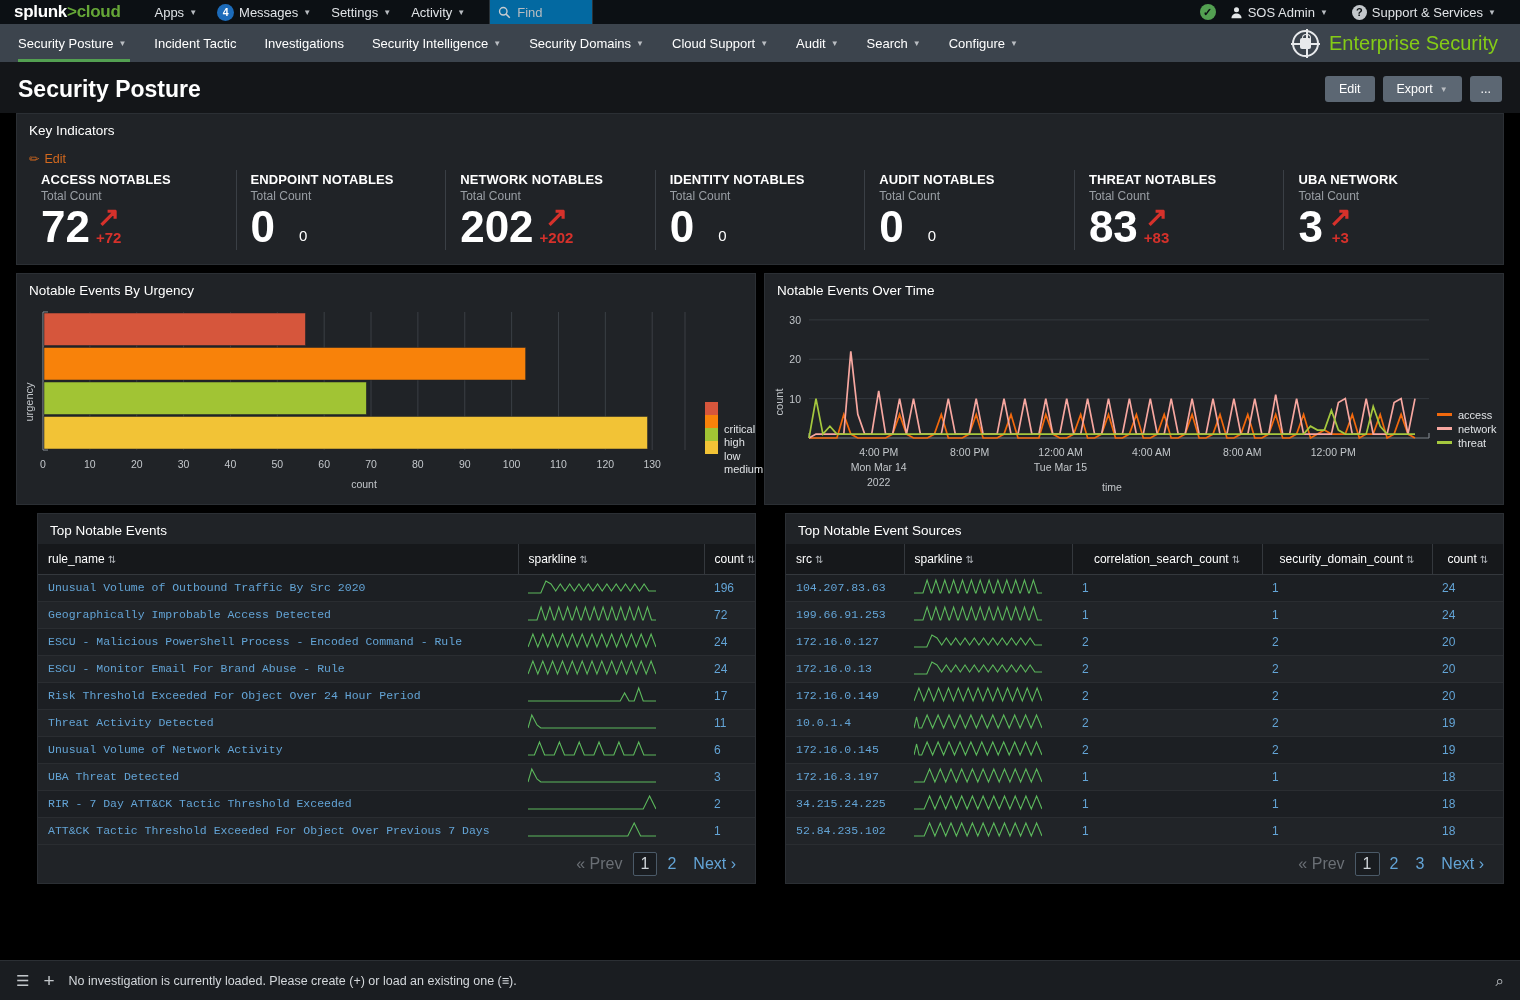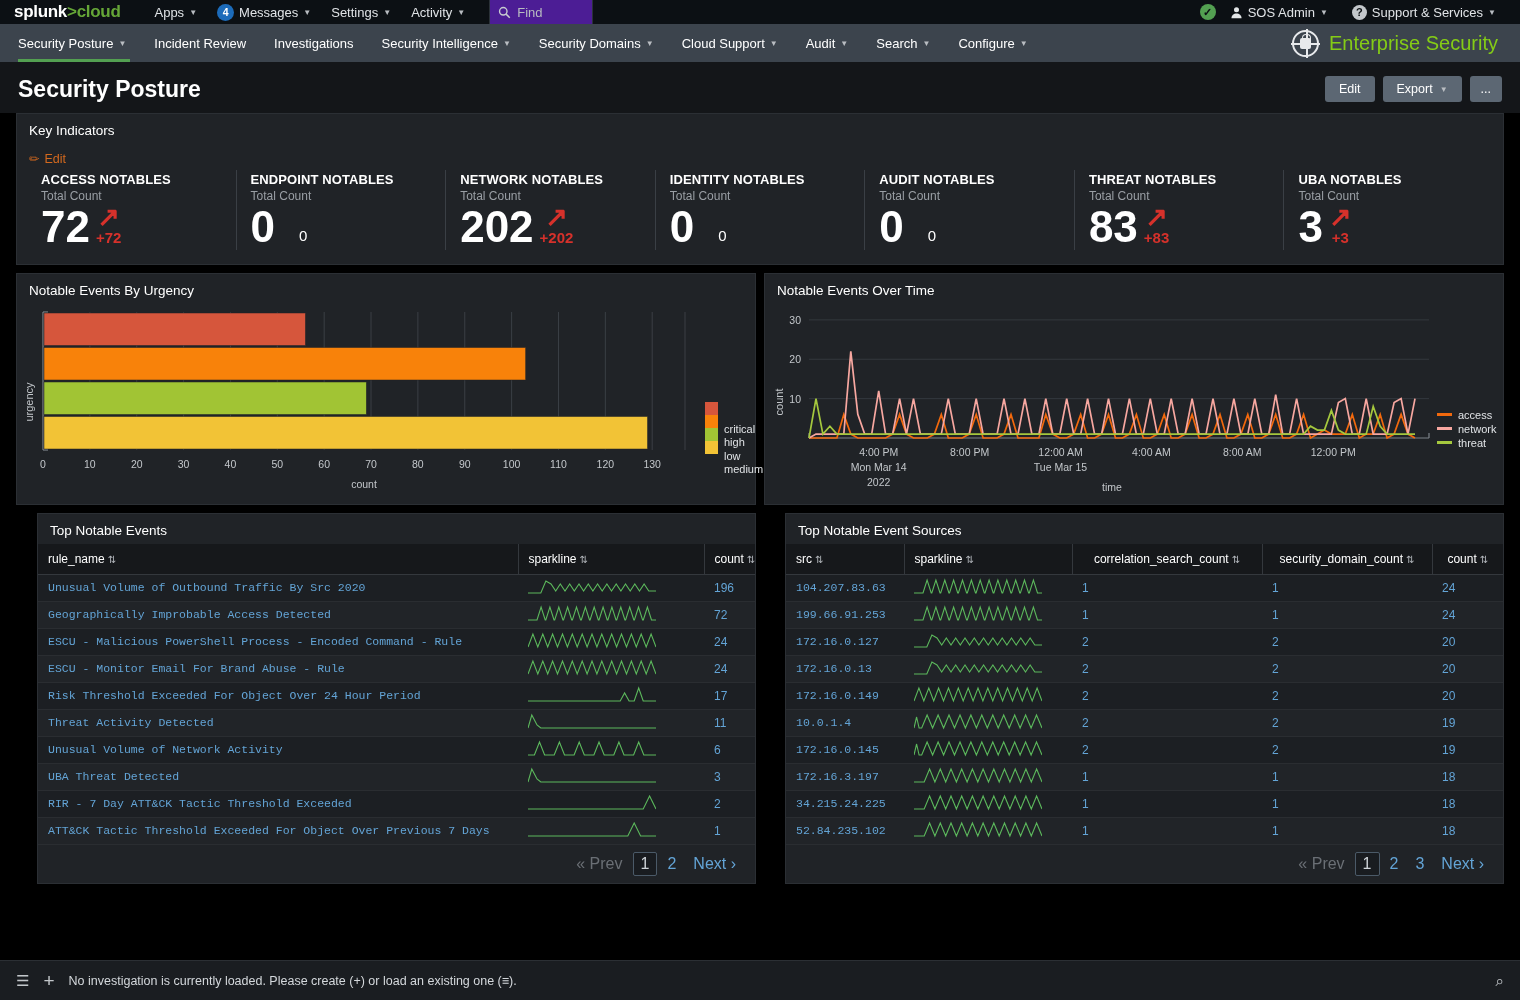--- a/index.html
+++ b/index.html
@@ -27,21 +27,21 @@
     white-space: nowrap;
   }
   .caret { font-size: 8px; color: #b9bdc2; }
   .msgbadge {
     background: #1c6bba; color: #fff; border-radius: 50%;
     width: 17px; height: 17px; font-size: 10.5px;
     display: inline-flex; align-items: center; justify-content: center;
     font-weight: bold;
   }
   .findbox {
-    background: #4c1d95; border: 1px solid #2b3238; height: 26px;
+    background: #0369a1; border: 1px solid #2b3238; height: 26px;
     width: 104px; margin-left: 14px; display: flex; align-items: center;
     padding: 0 8px; gap: 6px; cursor: text;
   }
   .findbox .ph { font-size: 13px; color: #b8bcc0; }
   .tb-right { margin-left: auto; display: flex; align-items: center; gap: 4px; }
   .greendot {
     width: 16px; height: 16px; border-radius: 50%; background: #53a051;
     display: inline-flex; align-items: center; justify-content: center;
     color: #0c1014; font-size: 11px; font-weight: bold;
   }
@@ -268,21 +268,21 @@
     </div>
   </div>
 </div>
 
 <div class="navbar">
   <div class="nav-item active">
     <span>Security Posture</span>
     <span class="caret">▼</span>
   </div>
   <div class="nav-item">
-    <span>Incident Review</span>
+    <span>Incident Tactic</span>
   </div>
   <div class="nav-item">
     <span>Investigations</span>
   </div>
   <div class="nav-item">
     <span>Security Intelligence</span>
     <span class="caret">▼</span>
   </div>
   <div class="nav-item">
     <span>Security Domains</span>
@@ -392,21 +392,21 @@
         <div class="ki-valrow">
           <div class="ki-val">83</div>
           <div class="ki-delta">
             <span class="ki-arrow">↗</span>
             <span class="ki-dnum">+83</span>
           </div>
         </div>
       </div>
 
       <div class="ki-cell">
-        <div class="ki-name">UBA NOTABLES</div>
+        <div class="ki-name">UBA NETWORK</div>
         <div class="ki-sub">Total Count</div>
         <div class="ki-valrow">
           <div class="ki-val">3</div>
           <div class="ki-delta">
             <span class="ki-arrow">↗</span>
             <span class="ki-dnum">+3</span>
           </div>
         </div>
       </div>
 

